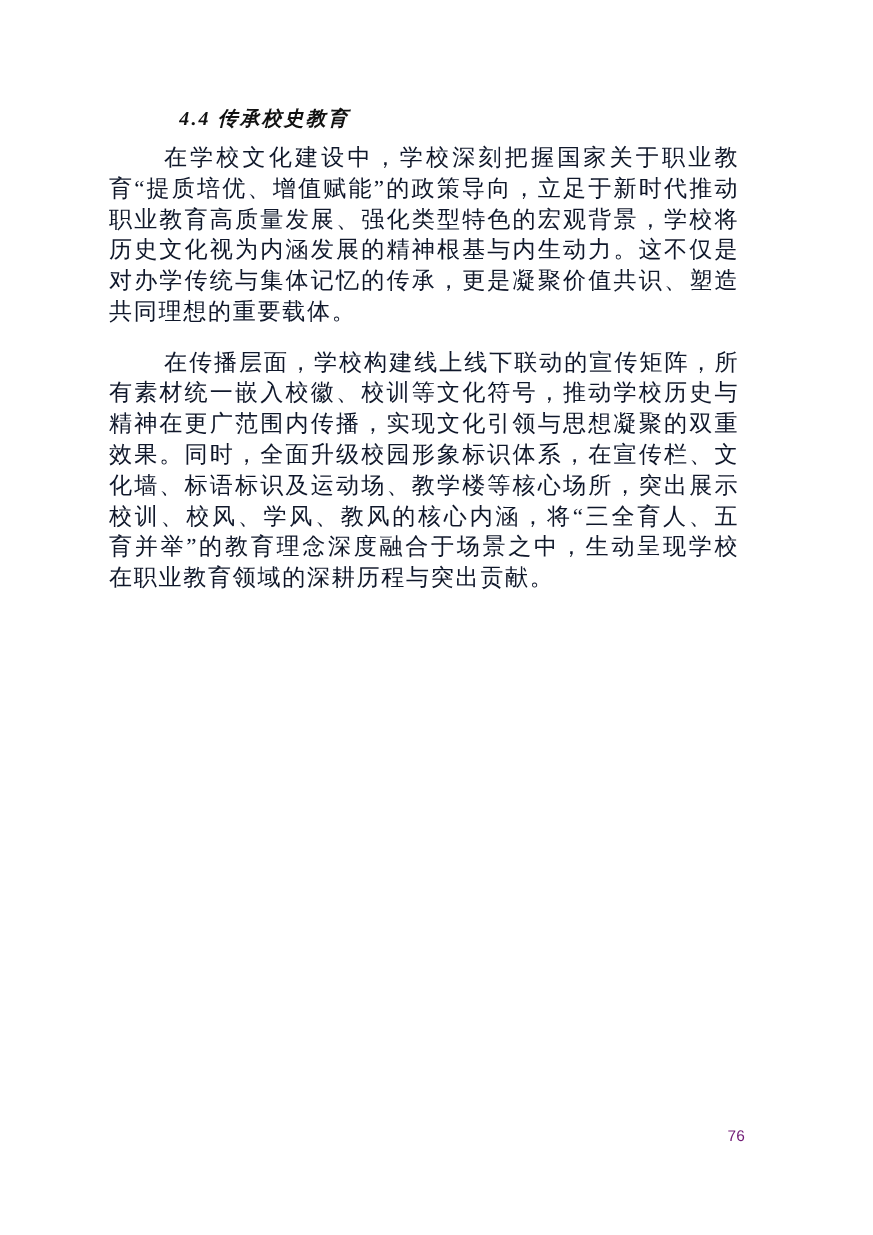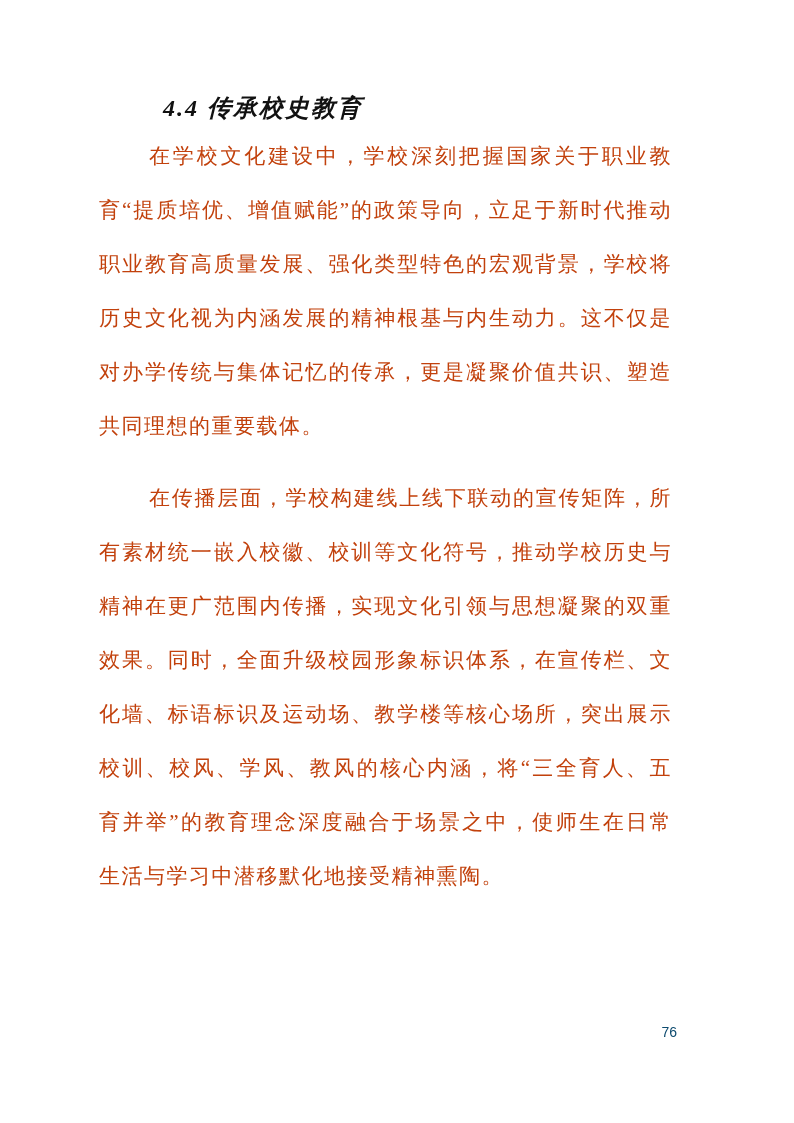--- a/index.html
+++ b/index.html
@@ -17,51 +17,51 @@
   }
   .content {
     position: absolute;
     left: 99px;
     top: 95px;
     width: 573px;
     color: #1a1a1a;
   }
   .section-heading {
     margin: 0 0 8px 64px;
-    font-size: 24px;
+    font-size: 18px;
     line-height: 26px;
     font-weight: bold;
     font-style: italic;
     letter-spacing: 2px;
     color: #111111;
     font-family: "Liberation Serif", serif;
   }
   .body-para {
     margin: 0 0 18px 0;
     font-size: 21px;
-    line-height: 54px;
+    line-height: 28px;
     letter-spacing: 1.5px;
     text-align: justify;
     text-indent: 50px;
-    color: #c2410c;
+    color: #0f172a;
     font-family: "Liberation Serif", serif;
   }
   .page-number {
     position: absolute;
     top: 1025px;
     right: 117px;
     font-size: 14px;
     line-height: 14px;
-    color: #0c4a6e;
+    color: #701a75;
     font-family: "Liberation Sans", sans-serif;
   }
 </style>
 </head>
 <body>
 
 <div class="page">
   <div class="content">
     <h2 class="section-heading">4.4 传承校史教育</h2>
     <p class="body-para">在学校文化建设中，学校深刻把握国家关于职业教育“提质培优、增值赋能”的政策导向，立足于新时代推动职业教育高质量发展、强化类型特色的宏观背景，学校将历史文化视为内涵发展的精神根基与内生动力。这不仅是对办学传统与集体记忆的传承，更是凝聚价值共识、塑造共同理想的重要载体。</p>
-    <p class="body-para">在传播层面，学校构建线上线下联动的宣传矩阵，所有素材统一嵌入校徽、校训等文化符号，推动学校历史与精神在更广范围内传播，实现文化引领与思想凝聚的双重效果。同时，全面升级校园形象标识体系，在宣传栏、文化墙、标语标识及运动场、教学楼等核心场所，突出展示校训、校风、学风、教风的核心内涵，将“三全育人、五育并举”的教育理念深度融合于场景之中，使师生在日常生活与学习中潜移默化地接受精神熏陶。</p>
+    <p class="body-para">在传播层面，学校构建线上线下联动的宣传矩阵，所有素材统一嵌入校徽、校训等文化符号，推动学校历史与精神在更广范围内传播，实现文化引领与思想凝聚的双重效果。同时，全面升级校园形象标识体系，在宣传栏、文化墙、标语标识及运动场、教学楼等核心场所，突出展示校训、校风、学风、教风的核心内涵，将“三全育人、五育并举”的教育理念深度融合于场景之中，生动呈现学校在职业教育领域的深耕历程与突出贡献。</p>
   </div>
   <div class="page-number">76</div>
 </div>
 
 </body></html>

